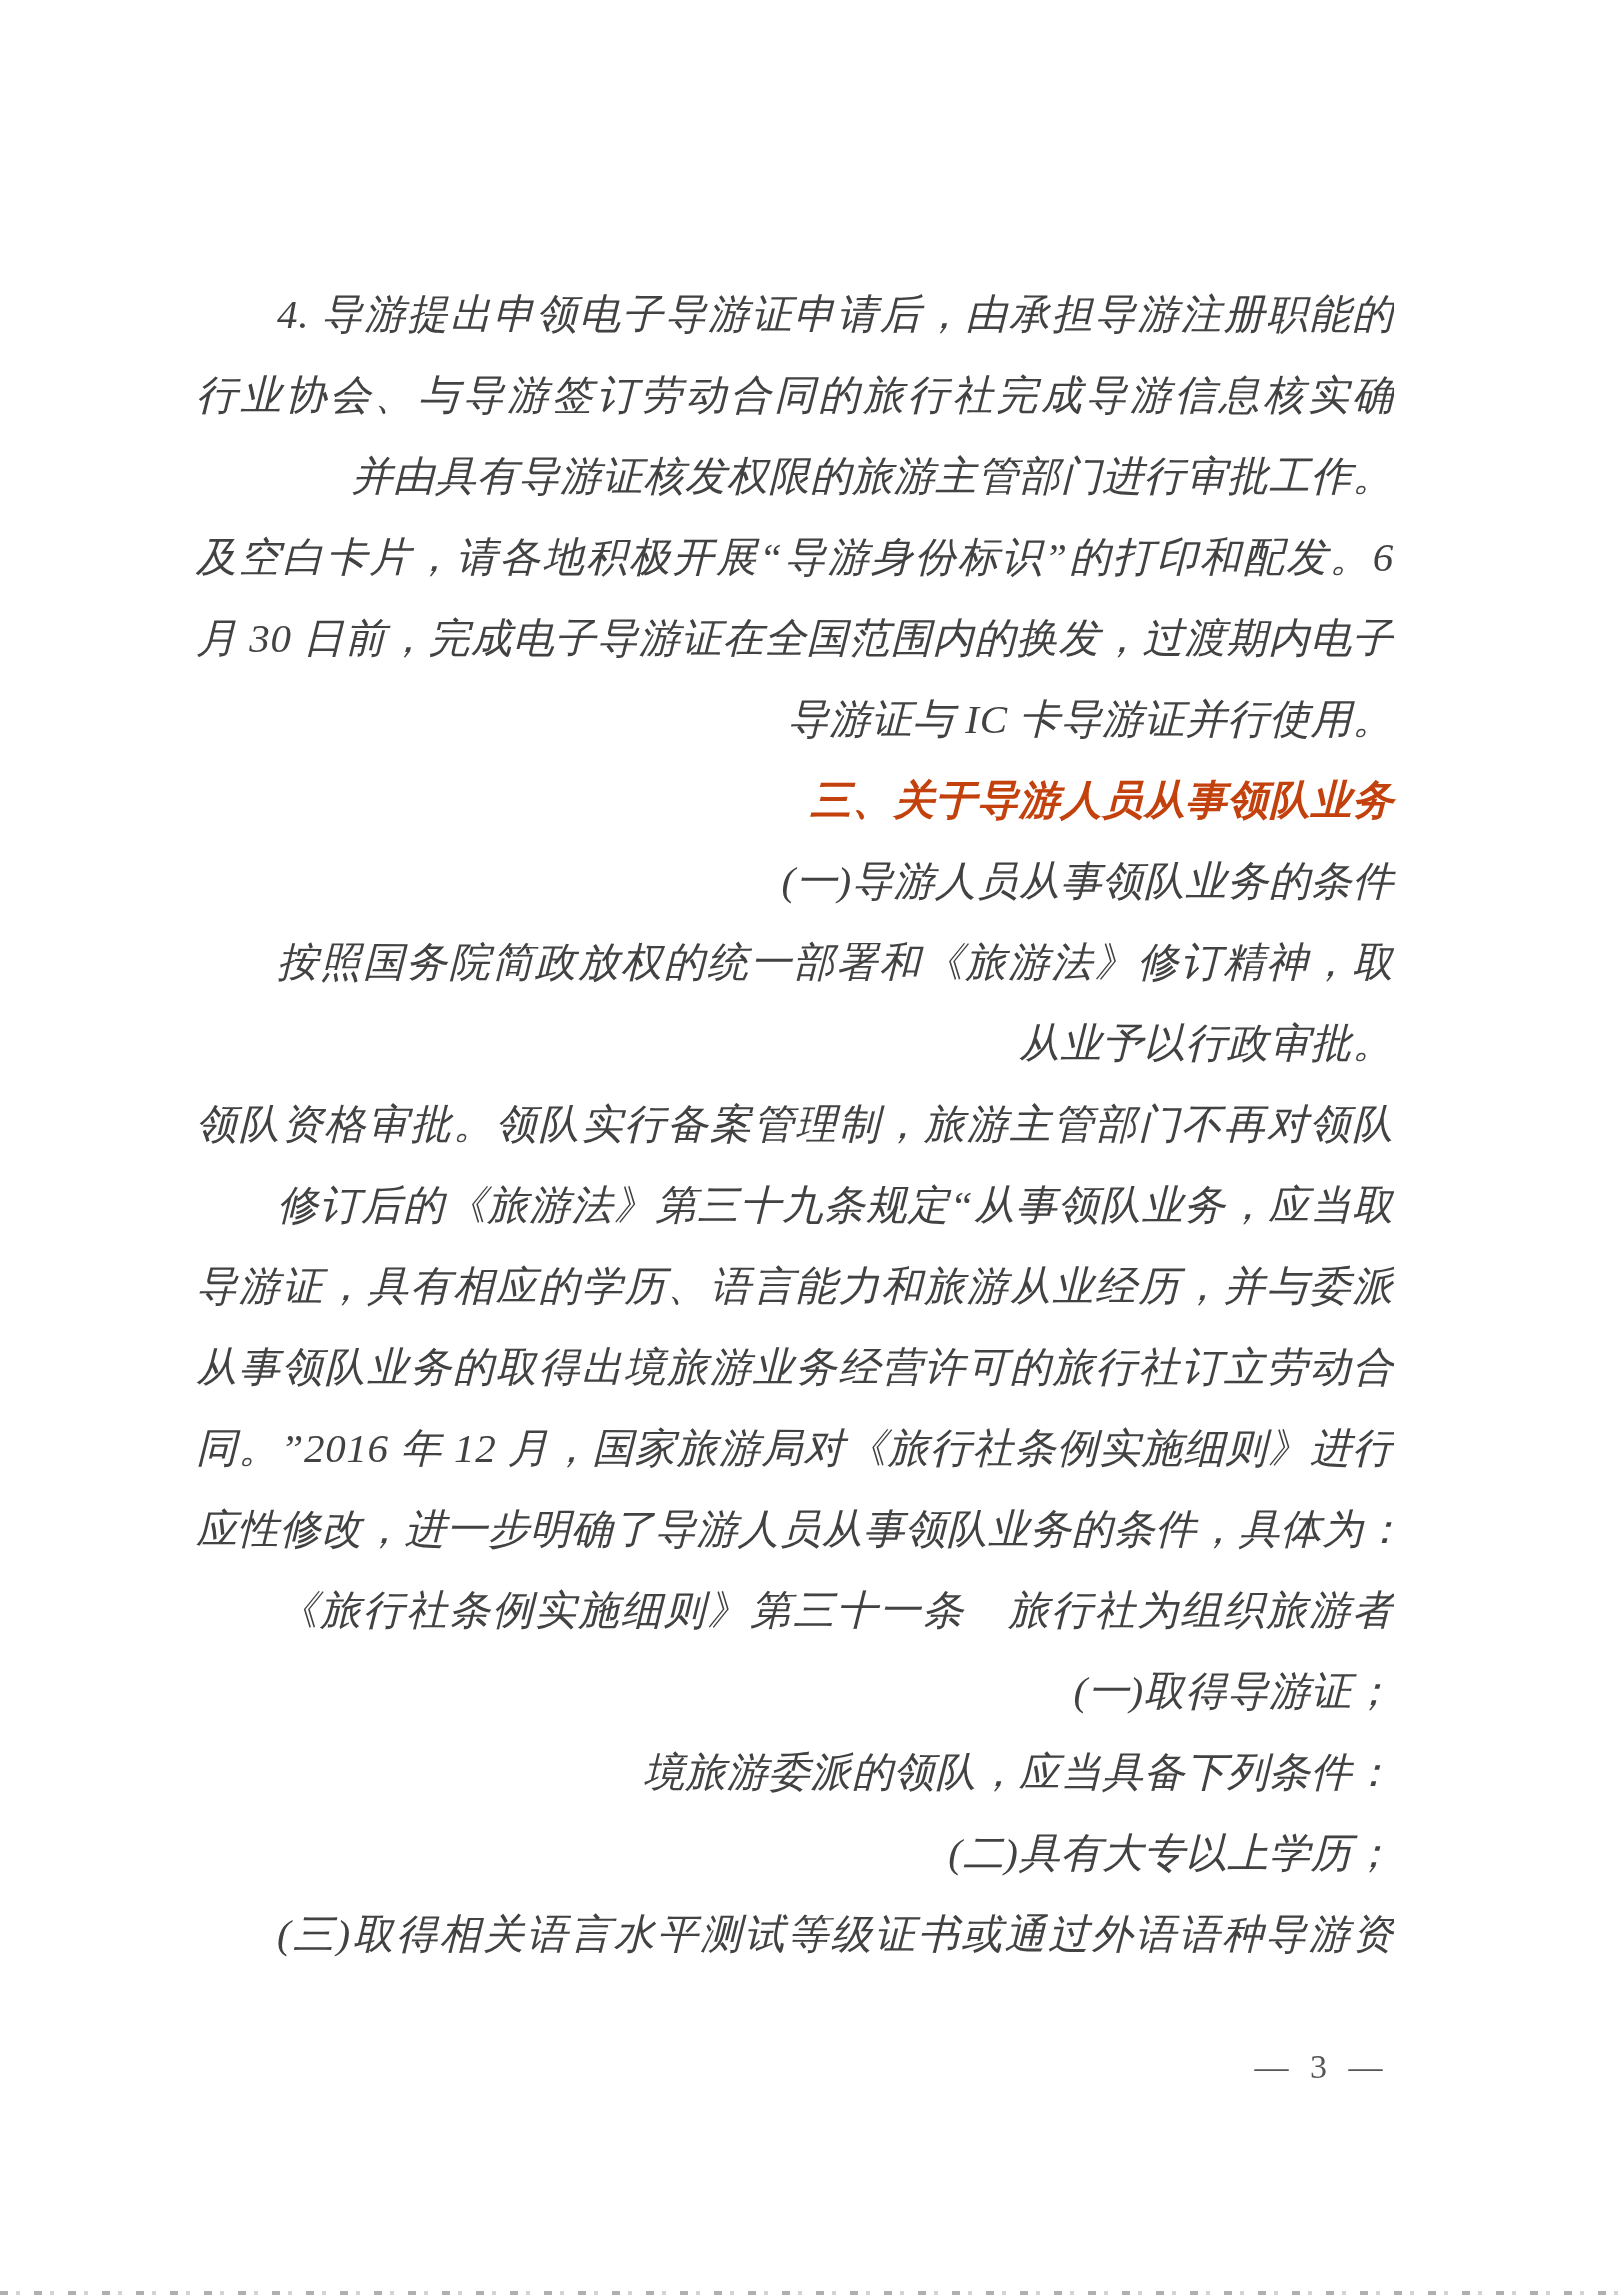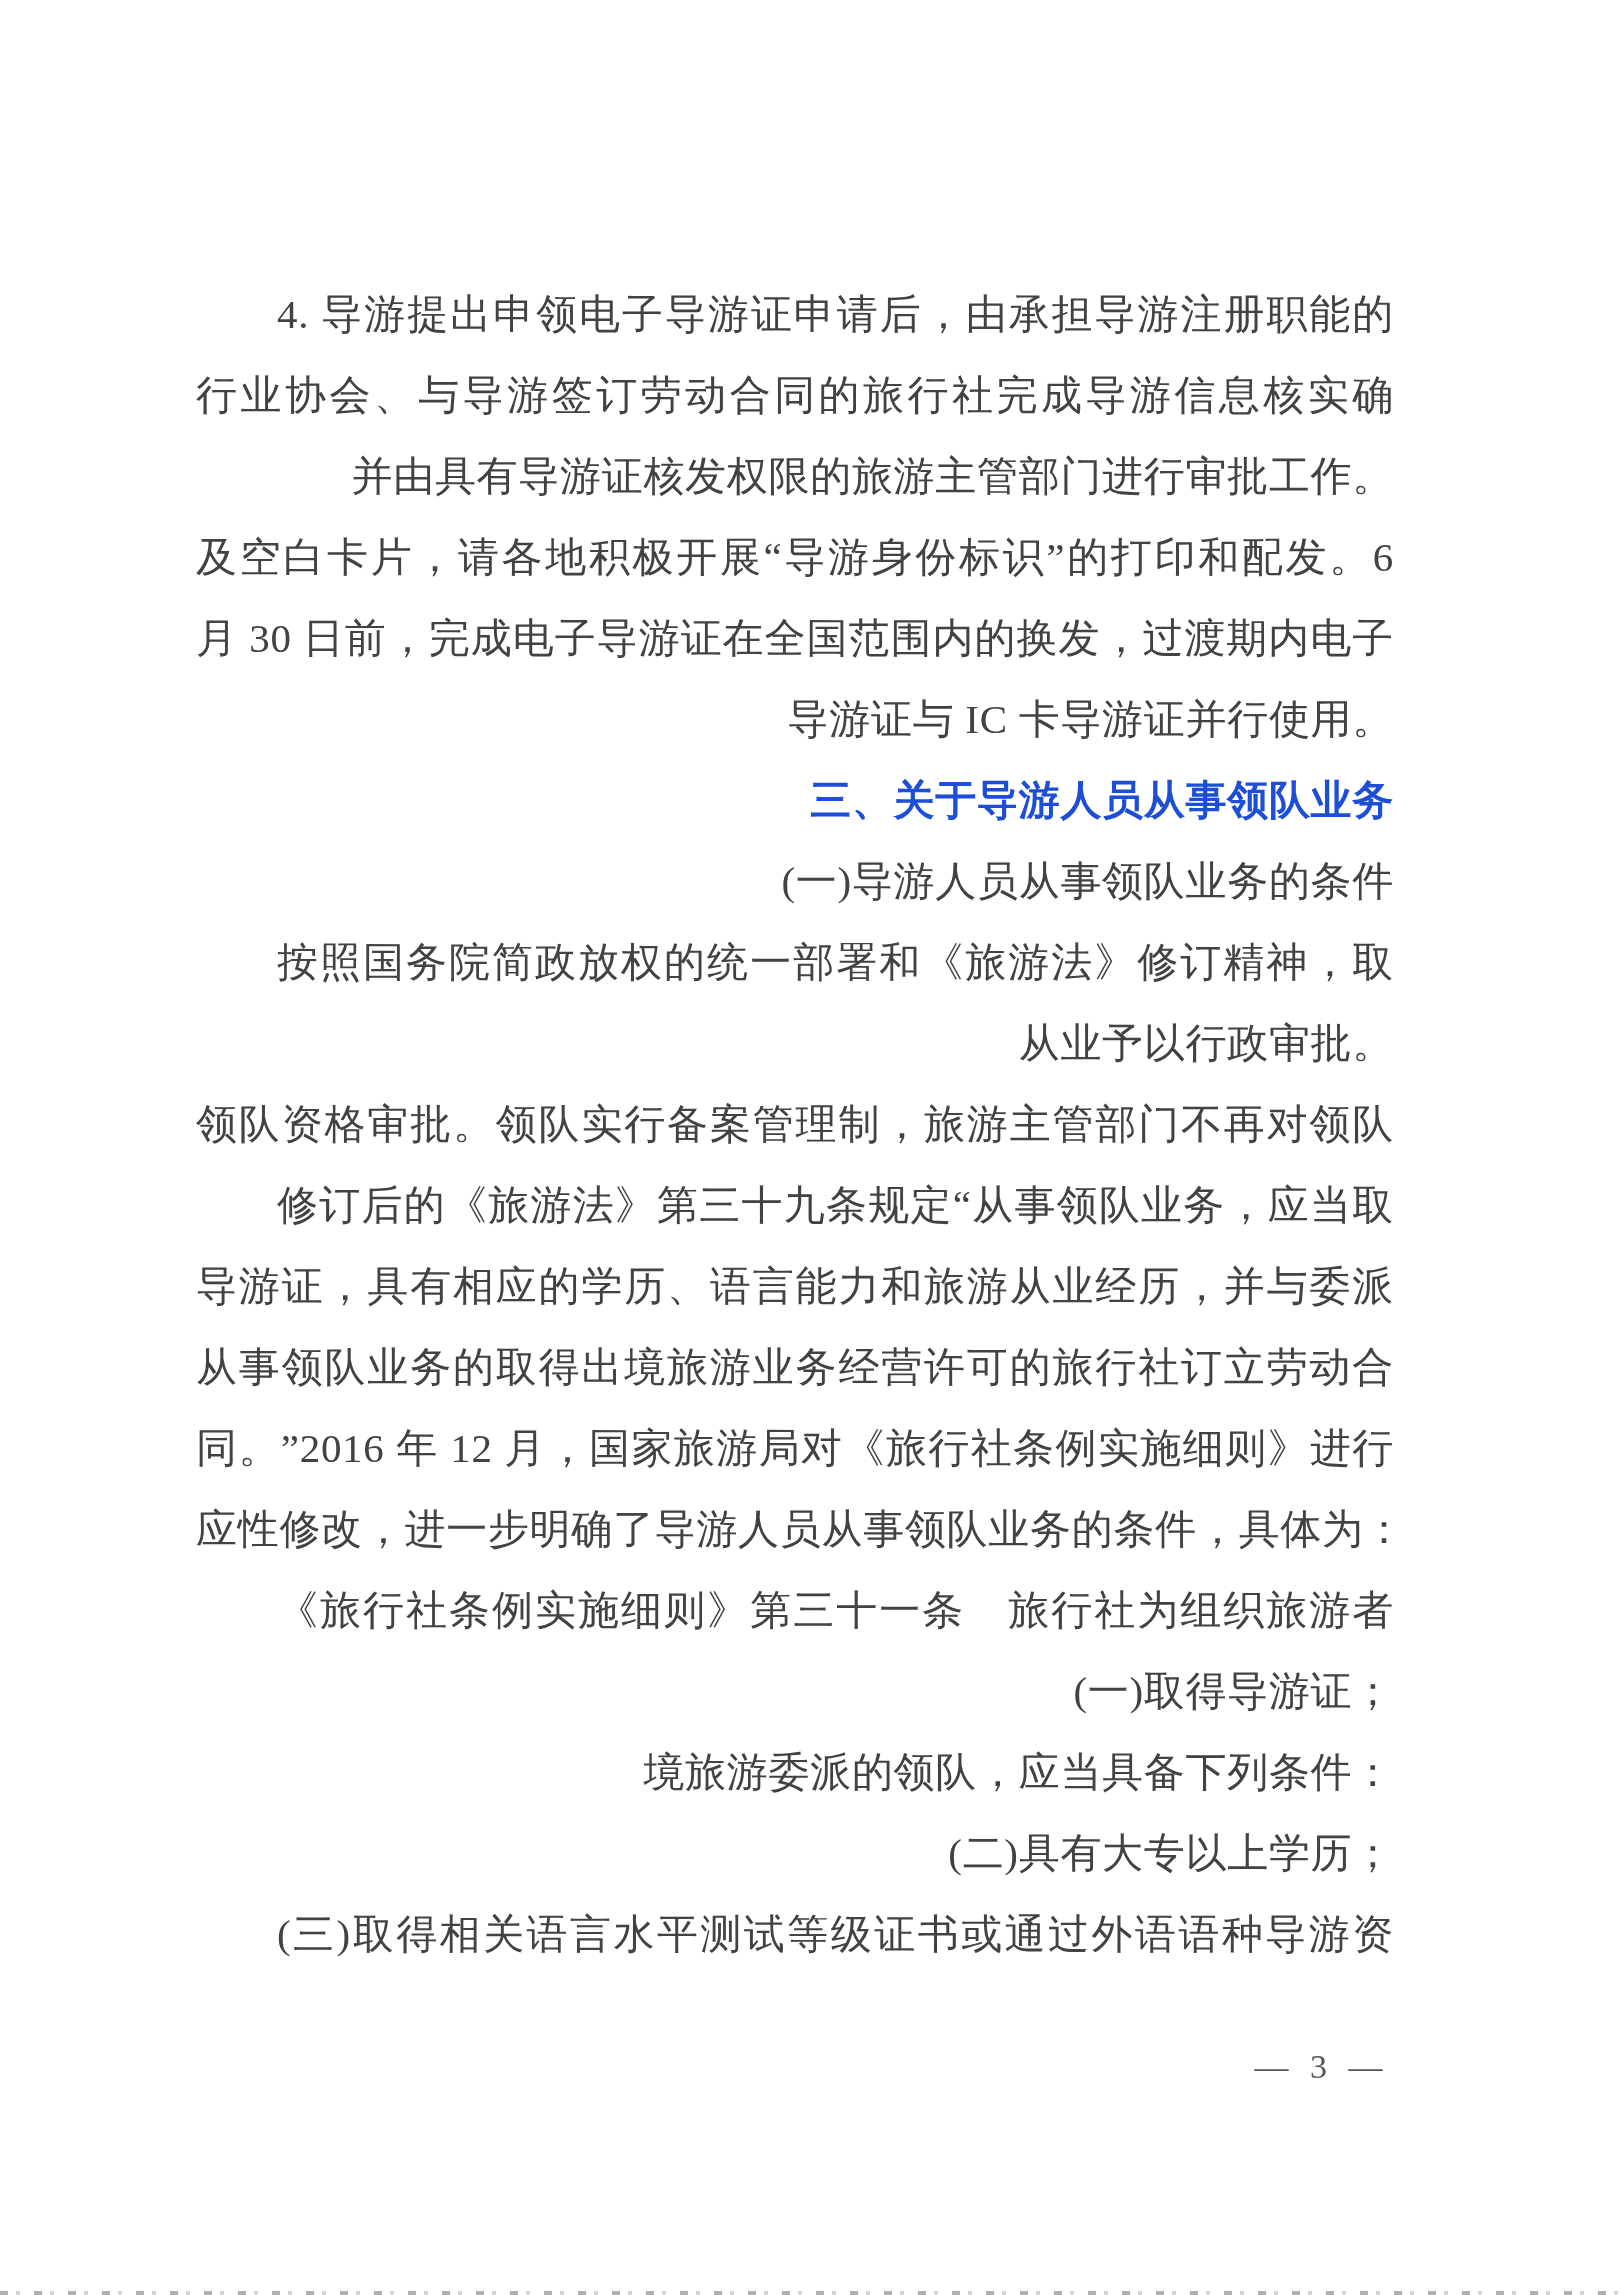--- a/index.html
+++ b/index.html
@@ -6,21 +6,21 @@
   .page{
     position:relative;
     width:1623px;height:2295px;
     background:#ffffff;
     overflow:hidden;
     font-family:"Liberation Serif","DejaVu Serif",serif;
     color:#424242;
   }
   .body-block{
     position:absolute;
-    left:196px;top:274px;width:1198px;
+    left:196px;top:274px;width:1198px;font-style:italic;
   }
   .line{
     height:81px;
     line-height:81px;
     font-size:41px;
     letter-spacing:0.7px;
     white-space:nowrap;
     text-align:right;
     -webkit-font-smoothing:antialiased;
   }
@@ -30,21 +30,21 @@
     text-align-last:justify;
     text-justify:inter-character;
     overflow:hidden;
   }
   .line.first{
     text-indent:81px;
   }
   .line.heading{
     font-family:"Liberation Sans","DejaVu Sans",sans-serif;
     font-weight:700;
-    color:#1d4ed8;
+    color:#c2410c;
   }
   .page-number{
     position:absolute;
     top:2047px;
     right:234px;
     font-size:34px;
     line-height:39px;
     letter-spacing:6.5px;
     color:#555555;
     font-family:"Liberation Serif","DejaVu Serif",serif;

